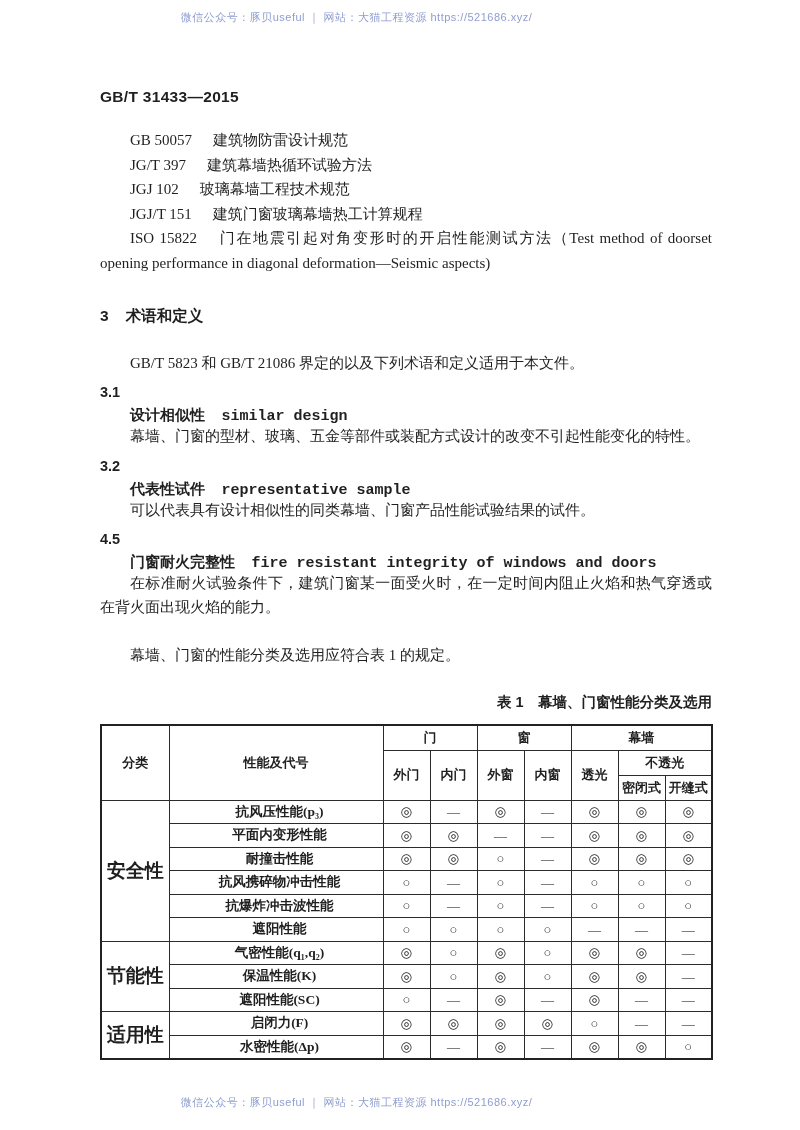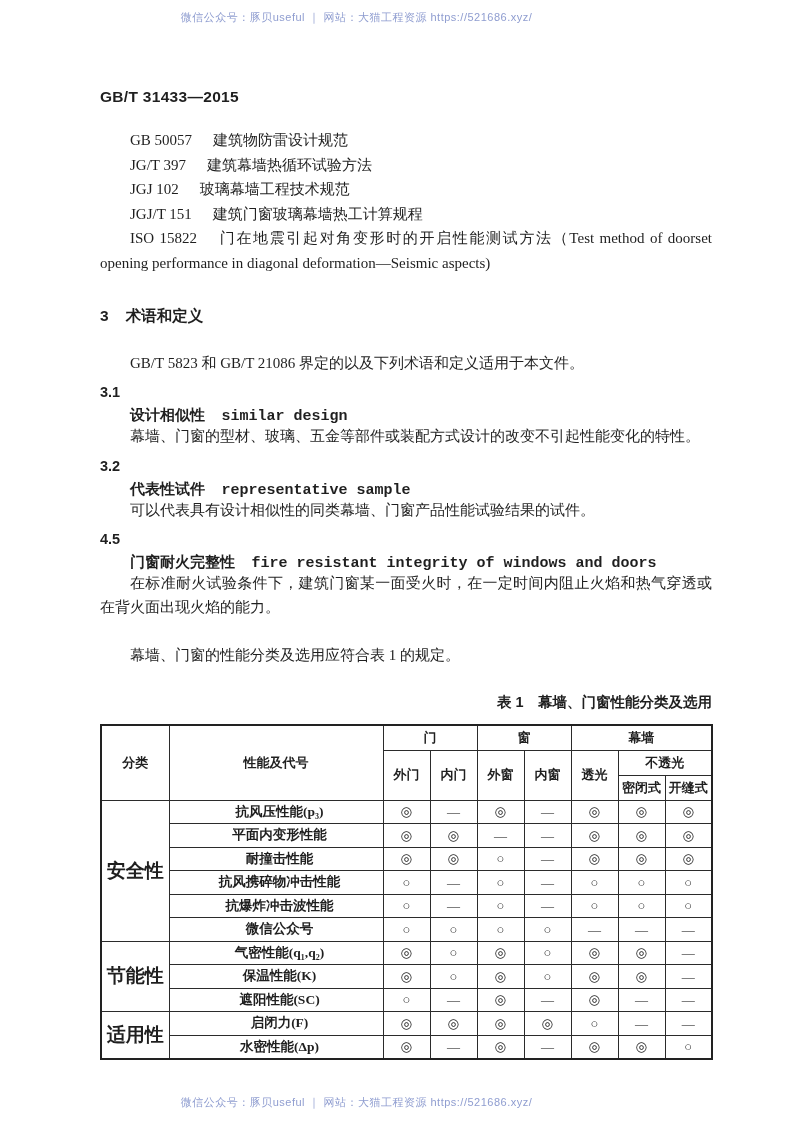--- a/index.html
+++ b/index.html
@@ -240,21 +240,21 @@
             <td class="perf-cell">抗爆炸冲击波性能</td>
             <td class="val-cell sym-opt">○</td>
             <td class="val-cell sym-na">—</td>
             <td class="val-cell sym-opt">○</td>
             <td class="val-cell sym-na">—</td>
             <td class="val-cell sym-opt">○</td>
             <td class="val-cell sym-opt">○</td>
             <td class="val-cell sym-opt">○</td>
           </tr>
           <tr>
-            <td class="perf-cell">微信公众号</td>
+            <td class="perf-cell">遮阳性能</td>
             <td class="val-cell sym-opt">○</td>
             <td class="val-cell sym-opt">○</td>
             <td class="val-cell sym-opt">○</td>
             <td class="val-cell sym-opt">○</td>
             <td class="val-cell sym-na">—</td>
             <td class="val-cell sym-na">—</td>
             <td class="val-cell sym-na">—</td>
           </tr>
           <tr>
             <td rowspan="3" class="group-cell">节能性</td>

